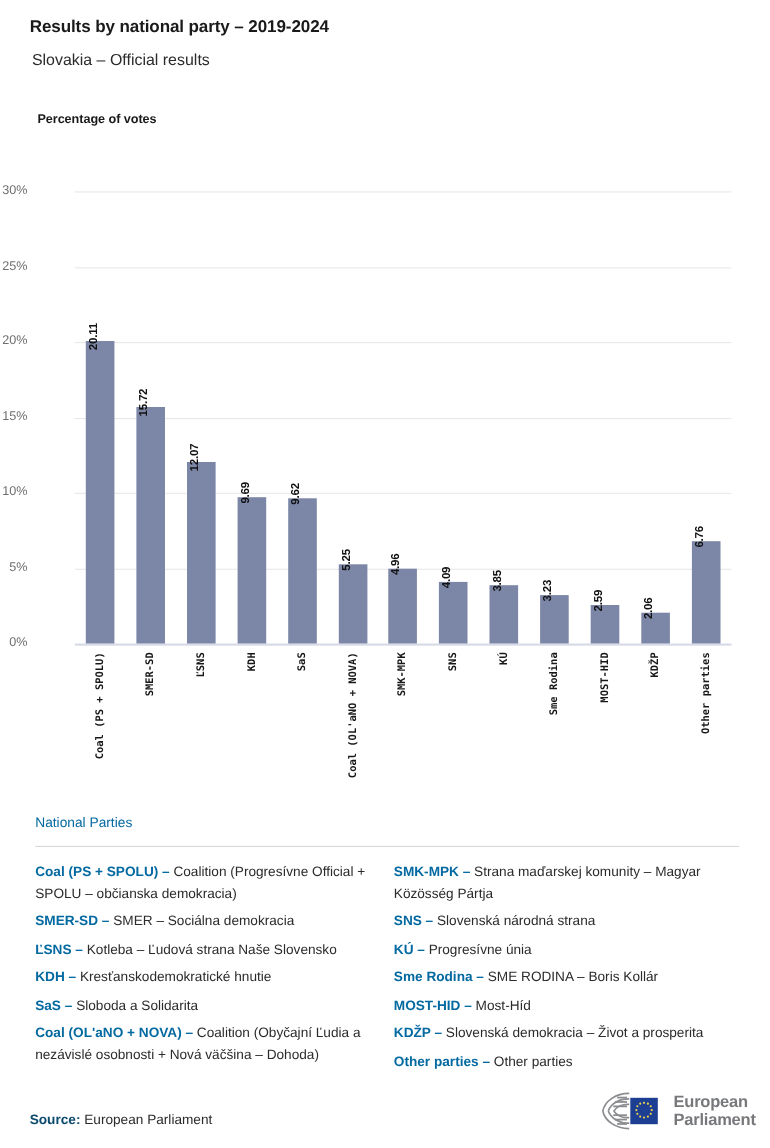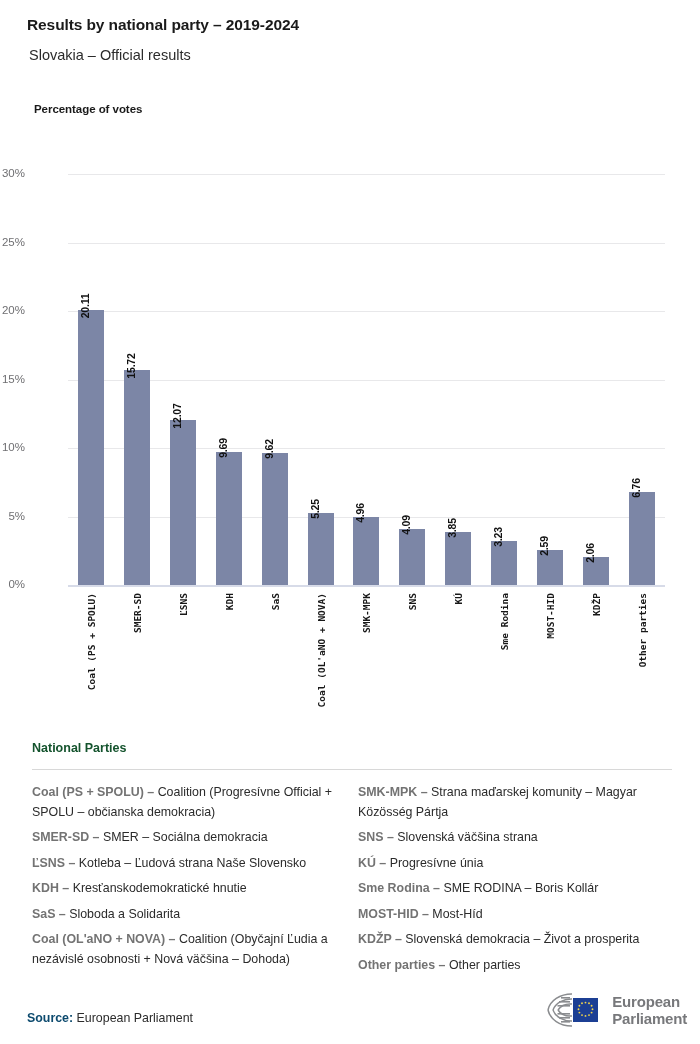--- a/index.html
+++ b/index.html
@@ -115,22 +115,22 @@
     letter-spacing: 0px;
   }
 
   
   #legend { position: absolute; left: 0; top: 735px; width: 700px; }
   #legend-title {
     position: absolute;
     left: 32px;
     top: 6px;
     font-size: 12.5px;
-    font-weight: bold;
-    color: #14532d;
+    font-weight: normal;
+    color: #0369a1;
   }
   #legend-rule {
     position: absolute;
     left: 32px;
     top: 34px;
     width: 640px;
     height: 1px;
     background: #d8d8d8;
   }
   #legend-cols {
@@ -143,21 +143,21 @@
   }
   .legend-col { width: 304px; }
   .legend-entry {
     font-size: 12.4px;
     line-height: 19.5px;
     color: #2b2b2b;
     margin-bottom: 6px;
   }
   .legend-entry .abbr {
     font-weight: bold;
-    color: #737373;
+    color: #0369a1;
   }
 
   
   #footer { position: absolute; left: 0; top: 1000px; width: 700px; height: 44px; }
   #source {
     position: absolute;
     left: 27px;
     top: 11px;
     font-size: 12.4px;
     color: #2b2b2b;
@@ -298,21 +298,21 @@
       <div class="legend-col">
         <div class="legend-entry"><span class="abbr">Coal (PS + SPOLU) –</span><span> Coalition (Progresívne Official + SPOLU – občianska demokracia)</span></div>
         <div class="legend-entry"><span class="abbr">SMER-SD –</span><span> SMER – Sociálna demokracia</span></div>
         <div class="legend-entry"><span class="abbr">ĽSNS –</span><span> Kotleba – Ľudová strana Naše Slovensko</span></div>
         <div class="legend-entry"><span class="abbr">KDH –</span><span> Kresťanskodemokratické hnutie</span></div>
         <div class="legend-entry"><span class="abbr">SaS –</span><span> Sloboda a Solidarita</span></div>
         <div class="legend-entry"><span class="abbr">Coal (OL'aNO + NOVA) –</span><span> Coalition (Obyčajní Ľudia a nezávislé osobnosti + Nová väčšina – Dohoda)</span></div>
       </div>
       <div class="legend-col">
         <div class="legend-entry"><span class="abbr">SMK-MPK –</span><span> Strana maďarskej komunity – Magyar Közösség Pártja</span></div>
-        <div class="legend-entry"><span class="abbr">SNS –</span><span> Slovenská väčšina strana</span></div>
+        <div class="legend-entry"><span class="abbr">SNS –</span><span> Slovenská národná strana</span></div>
         <div class="legend-entry"><span class="abbr">KÚ –</span><span> Progresívne únia</span></div>
         <div class="legend-entry"><span class="abbr">Sme Rodina –</span><span> SME RODINA – Boris Kollár</span></div>
         <div class="legend-entry"><span class="abbr">MOST-HID –</span><span> Most-Híd</span></div>
         <div class="legend-entry"><span class="abbr">KDŽP –</span><span> Slovenská demokracia – Život a prosperita</span></div>
         <div class="legend-entry"><span class="abbr">Other parties –</span><span> Other parties</span></div>
       </div>
     </div>
 </div>
 
 <div id="footer">

